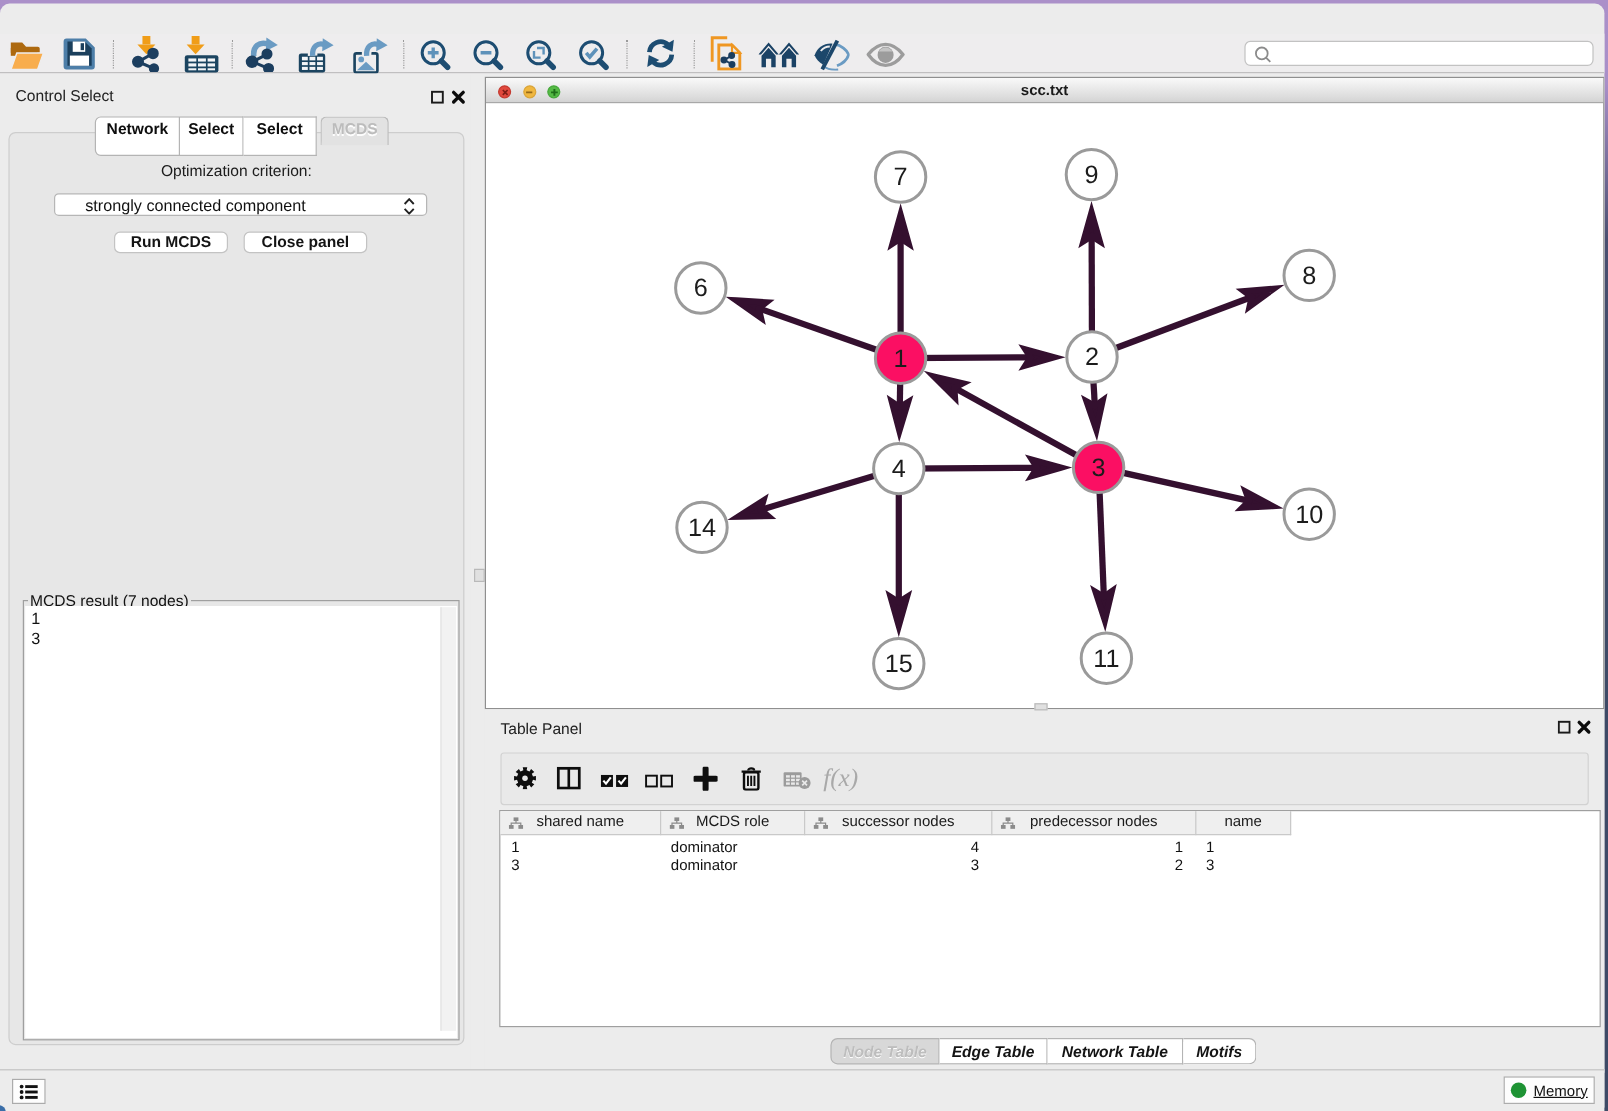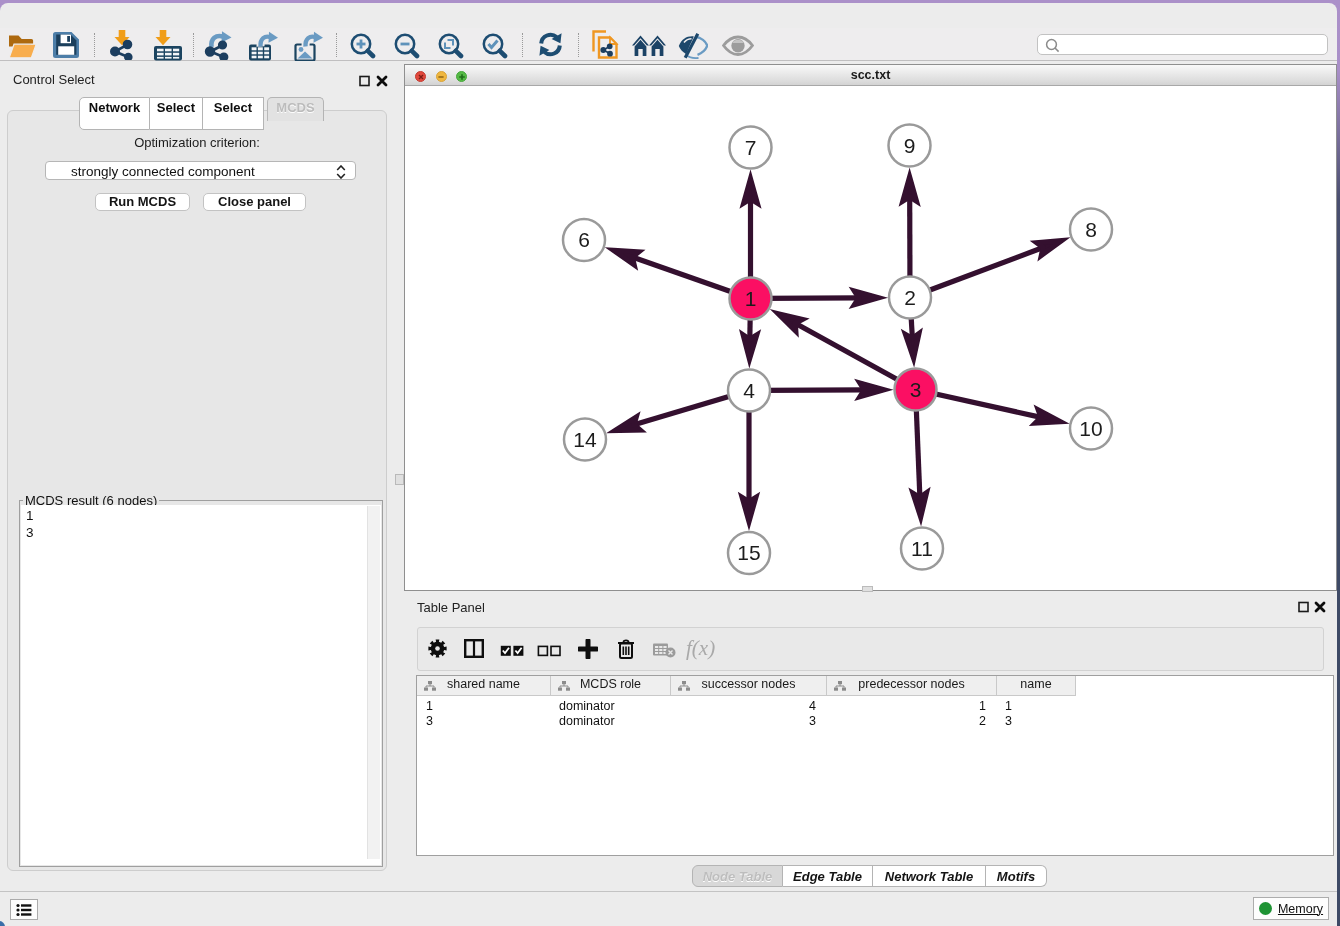--- a/index.html
+++ b/index.html
@@ -281,21 +281,21 @@
       <div id="combo">
         <span style="position:absolute; left:25px; top:1.5px;">strongly connected component</span>
         <svg width="10" height="14" viewBox="0 0 10 14" style="position:absolute; right:9px; top:2.5px;">
           <path d="M1.2 5 L5 1 L8.8 5" fill="none" stroke="#222" stroke-width="1.6"></path>
           <path d="M1.2 9 L5 13 L8.8 9" fill="none" stroke="#222" stroke-width="1.6"></path>
         </svg>
       </div>
       <div class="btn" style="left:87px; top:82px; width:95px;">Run MCDS</div>
       <div class="btn" style="left:195px; top:82px; width:103px;">Close panel</div>
       <fieldset id="fs">
-        <legend>MCDS result (6 nodes)</legend>
+        <legend>MCDS result (7 nodes)</legend>
         <div id="fs-white">
           <div id="fs-text">1<br>3</div>
           <div id="fs-scroll"></div>
         </div>
       </fieldset>
     </div>
   </div>
 
   <div id="netwin">
     <div id="nettitle">

